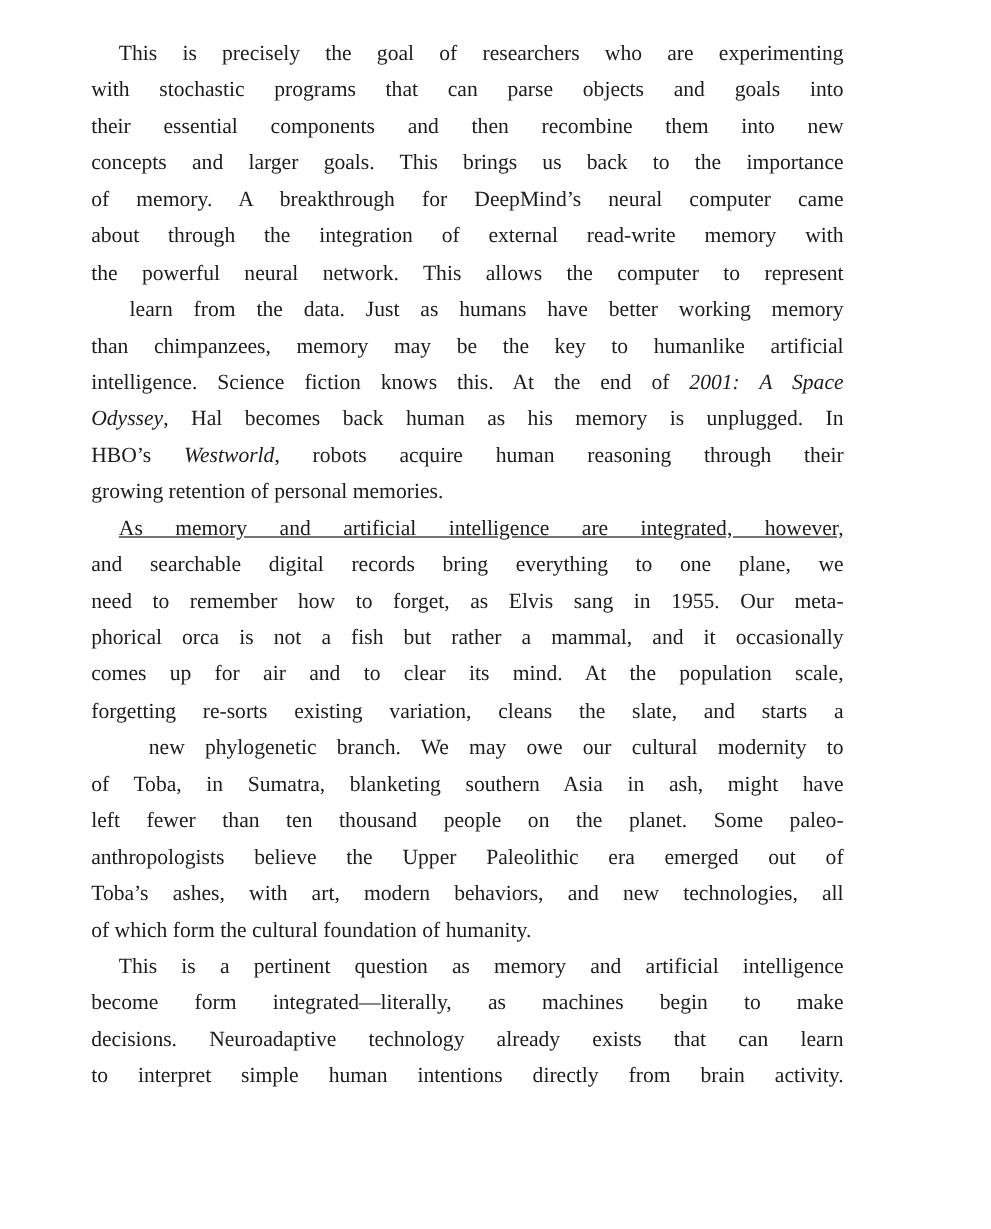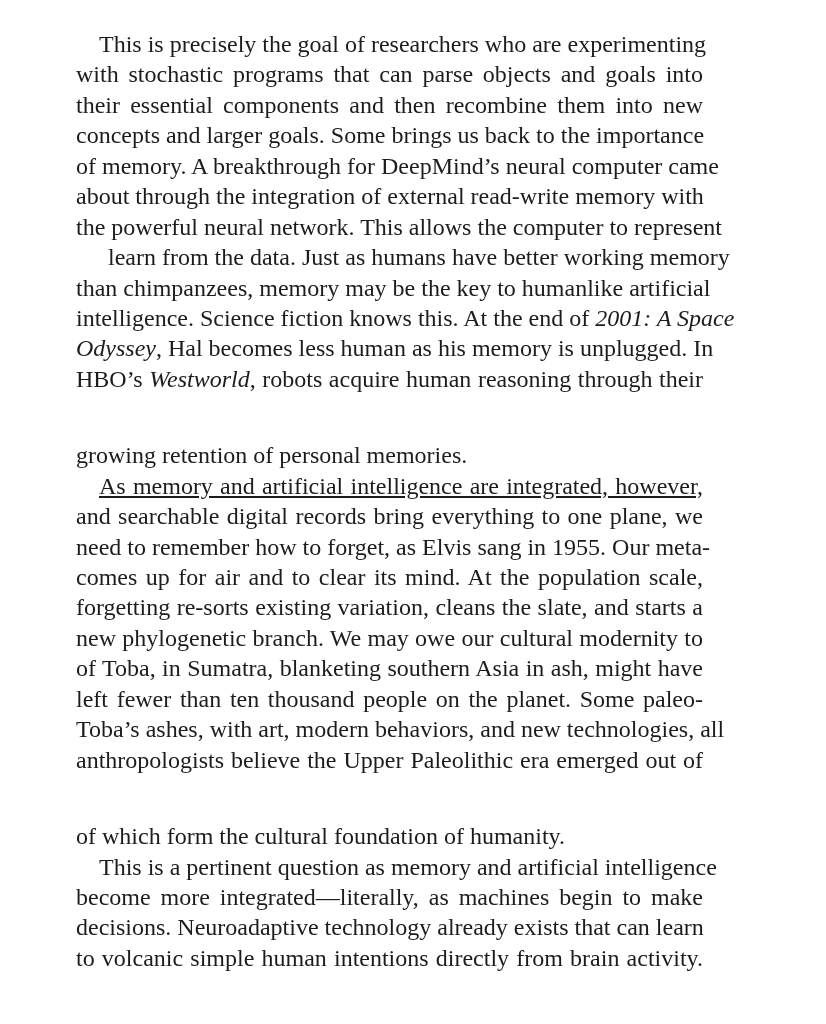--- a/index.html
+++ b/index.html
@@ -12,78 +12,78 @@
       height: 1024px;
       position: relative;
       overflow: hidden;
     }
     .page {
       position: absolute;
       left: 76px;
       top: 29px;
       width: 627px;
       font-family: "Liberation Serif", "DejaVu Serif", serif;
-      font-size: 24px;
+      font-size: 18px;
       color: #1c1c1c;
     }
     .line {
       display: block;
       height: 30.45px;
       line-height: 30.45px;
       white-space: nowrap;
       text-align: justify;
       text-align-last: justify;
       overflow: visible;
     }
     .line.indent {
       padding-left: 23px;
     }
     .line.last {
       text-align: center;
       text-align-last: left;
-      margin-top: 46px;
     }
     .line em, .it {
       font-style: italic;
     }
   </style>
 </head>
 <body>
 
 <div class="page">
 
   <div>
     <span class="line indent" style="word-spacing: 0px;"><span>This is precisely the goal of researchers who are experimenting</span></span>
     <span class="line" style="word-spacing: 0px;"><span>with stochastic programs that can parse objects and goals into</span></span>
     <span class="line" style="word-spacing: 0px;"><span>their essential components and then recombine them into new</span></span>
-    <span class="line" style="word-spacing: 0px;"><span>concepts and larger goals. Some brings us back to the importance</span></span>
+    <span class="line" style="word-spacing: 0px;"><span>concepts and larger goals. This brings us back to the importance</span></span>
     <span class="line" style="word-spacing: 0px;"><span>of memory. A breakthrough for DeepMind’s neural computer came</span></span>
     <span class="line" style="word-spacing: 0px;"><span>about through the integration of external read-write memory with</span></span>
     <span class="line" style="word-spacing: 0px;"><span>the powerful neural network. This allows the computer to represent</span></span>
     <span class="line" style="word-spacing: 0px; margin-left: 32px;"><span>learn from the data. Just as humans have better working memory</span></span>
     <span class="line" style="word-spacing: 0px;"><span>than chimpanzees, memory may be the key to humanlike artificial</span></span>
     <span class="line" style="word-spacing: -0.001px;"><span>intelligence. Science fiction knows this. At the end of </span><em>2001: A Space</em></span>
-    <span class="line" style="word-spacing: 0px;"><em>Odyssey</em><span>, Hal becomes less human as his memory is unplugged. In</span></span>
+    <span class="line" style="word-spacing: 0px;"><em>Odyssey</em><span>, Hal becomes back human as his memory is unplugged. In</span></span>
     <span class="line" style="word-spacing: 0px;"><span>HBO’s </span><em>Westworld</em><span>, robots acquire human reasoning through their</span></span>
     <span class="line last"><span>growing retention of personal memories.</span></span>
   </div>
 
   <div>
     <span class="line indent" style="word-spacing: 0px; text-decoration: underline;"><span>As memory and artificial intelligence are integrated, however,</span></span>
     <span class="line" style="word-spacing: 0px;"><span>and searchable digital records bring everything to one plane, we</span></span>
     <span class="line" style="word-spacing: 0px;"><span>need to remember how to forget, as Elvis sang in 1955. Our meta-</span></span>
+    <span class="line" style="word-spacing: 0px;"><span>phorical orca is not a fish but rather a mammal, and it occasionally</span></span>
     <span class="line" style="word-spacing: 0px;"><span>comes up for air and to clear its mind. At the population scale,</span></span>
     <span class="line" style="word-spacing: 0px;"><span>forgetting re-sorts existing variation, cleans the slate, and starts a</span></span>
-    <span class="line" style="word-spacing: 0px;"><span>new phylogenetic branch. We may owe our cultural modernity to</span></span>
+    <span class="line" style="word-spacing: 0px; margin-left: 48px;"><span>new phylogenetic branch. We may owe our cultural modernity to</span></span>
     <span class="line" style="word-spacing: 0px;"><span>of Toba, in Sumatra, blanketing southern Asia in ash, might have</span></span>
     <span class="line" style="word-spacing: 0px;"><span>left fewer than ten thousand people on the planet. Some paleo-</span></span>
+    <span class="line" style="word-spacing: 0px;"><span>anthropologists believe the Upper Paleolithic era emerged out of</span></span>
     <span class="line" style="word-spacing: 0px;"><span>Toba’s ashes, with art, modern behaviors, and new technologies, all</span></span>
-    <span class="line" style="word-spacing: 0px;"><span>anthropologists believe the Upper Paleolithic era emerged out of</span></span>
     <span class="line last"><span>of which form the cultural foundation of humanity.</span></span>
   </div>
 
   <div>
     <span class="line indent" style="word-spacing: 0px;"><span>This is a pertinent question as memory and artificial intelligence</span></span>
-    <span class="line" style="word-spacing: 0px;"><span>become more integrated—literally, as machines begin to make</span></span>
+    <span class="line" style="word-spacing: 0px;"><span>become form integrated—literally, as machines begin to make</span></span>
     <span class="line" style="word-spacing: 0px; font-family: Liberation Serif, serif;"><span>decisions. Neuroadaptive technology already exists that can learn</span></span>
-    <span class="line" style="word-spacing: 0px;"><span>to volcanic simple human intentions directly from brain activity.</span></span>
+    <span class="line" style="word-spacing: 0px;"><span>to interpret simple human intentions directly from brain activity.</span></span>
   </div>
 </div>
 
 </body></html>

